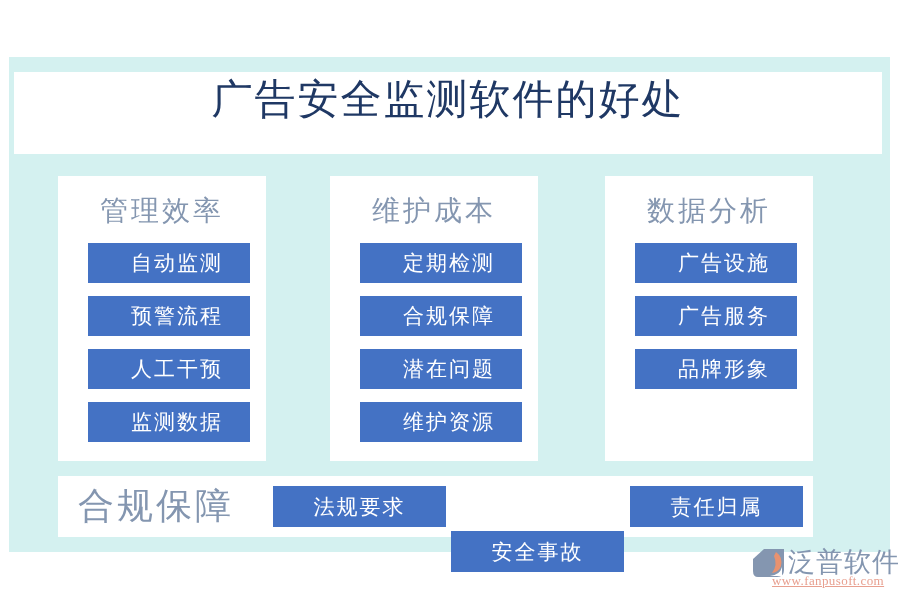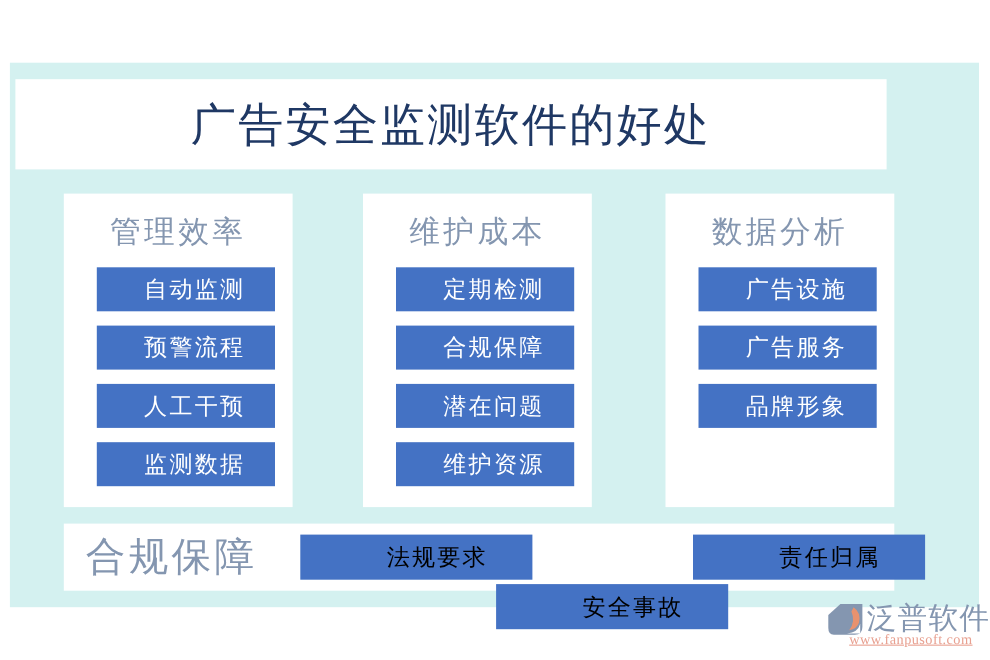--- a/index.html
+++ b/index.html
@@ -23,25 +23,24 @@
     width: 881px;
     height: 495px;
     background: #d4f1f0;
   }
 
   
   #title-band {
     position: absolute;
     left: 14px;
     top: 72px;
-    width: 792px;
+    width: 868px;
     height: 82px;
     background: #ffffff;
     display: flex;
-    align-items: center;
     justify-content: center;
   }
   #title-text {
     font-size: 41px;
     color: #1f3864;
     letter-spacing: 2px;
     font-family: "Liberation Serif", "DejaVu Serif", serif;
     white-space: nowrap;
   }
 
@@ -110,28 +109,27 @@
     color: #8496b0;
     letter-spacing: 3px;
     white-space: nowrap;
   }
   .bottom-chip {
     position: absolute;
     top: 10px;
     width: 173px;
     height: 41px;
     background: #4472c4;
-    color: #000000;
+    color: #ffffff;
     font-size: 21px;
     letter-spacing: 2px;
     display: flex;
     align-items: center;
     justify-content: center;
     white-space: nowrap;
-    padding-left: 38px;
   }
   #bottom-chip-0 { left: 215px; }
   #bottom-chip-1 { left: 393px; margin-top: 45px; }
   #bottom-chip-2 { left: 572px; }
 
   
   #logo {
     position: absolute;
     left: 752px;
     top: 546px;

